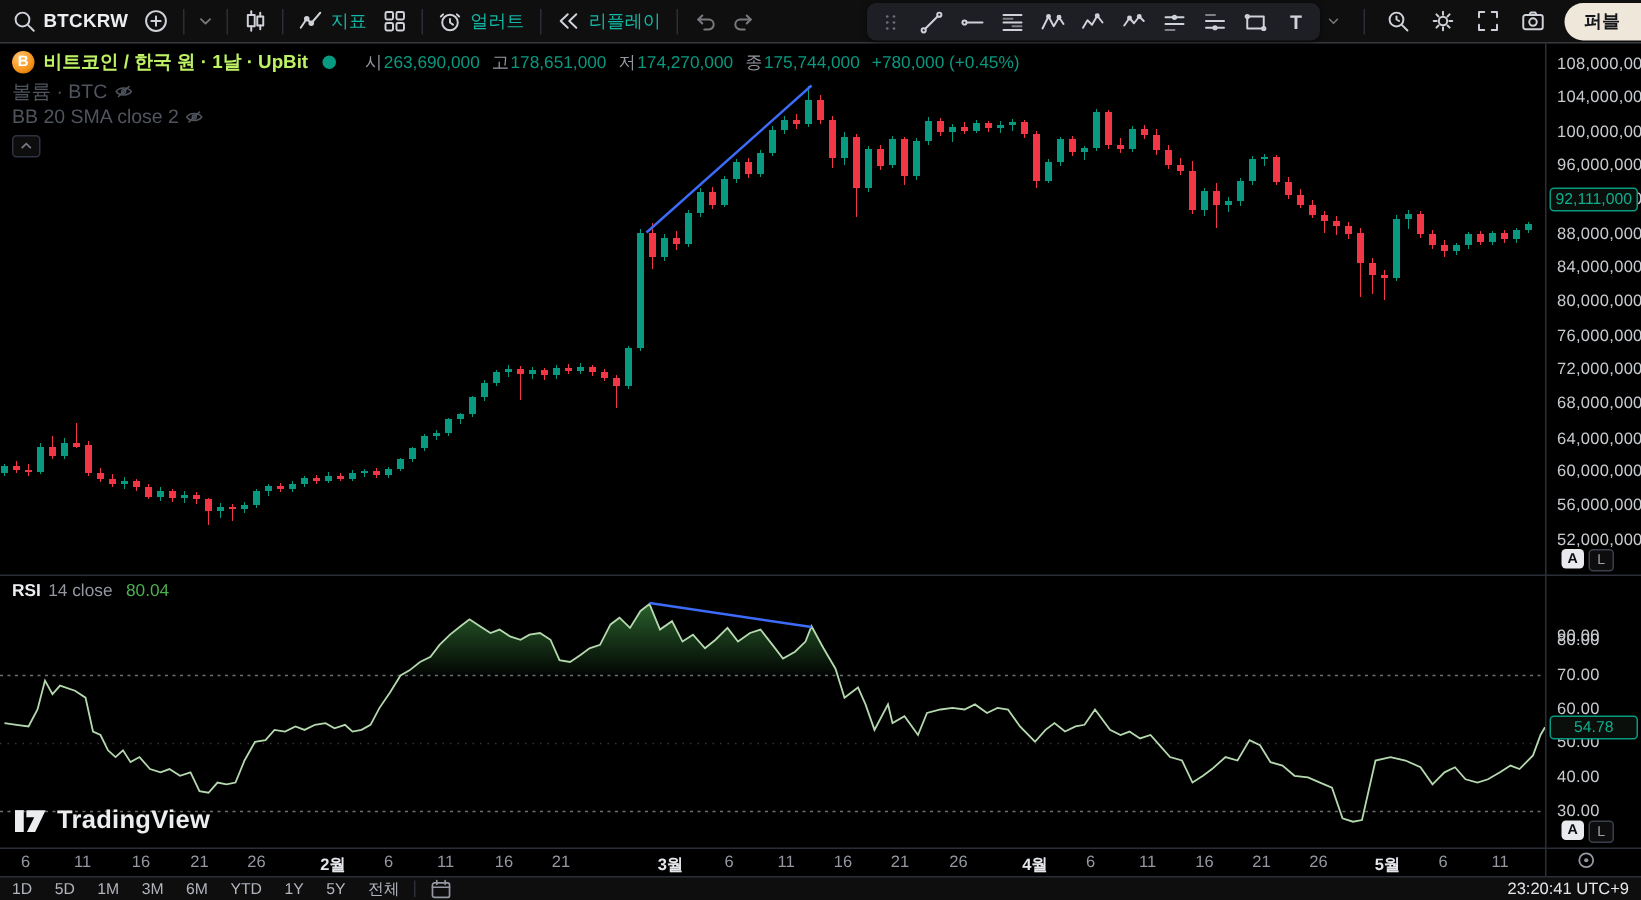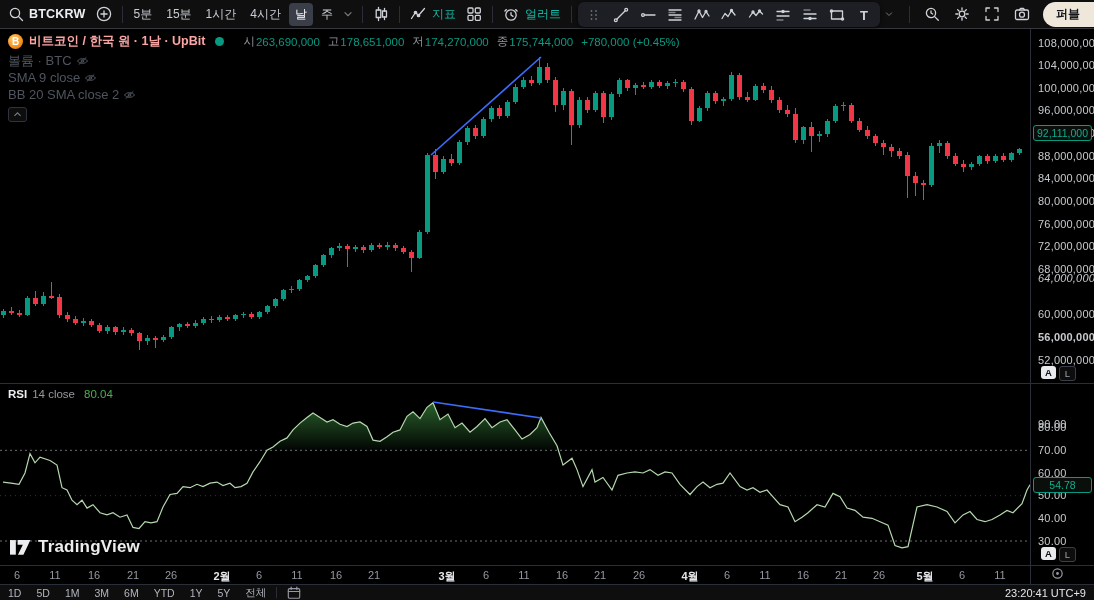--- a/index.html
+++ b/index.html
@@ -25,21 +25,21 @@
   .right-cluster{margin-left:auto;display:flex;align-items:center;gap:4px}
   .publish{background:#efe8da;color:#14161c;font-weight:bold;font-size:12px;padding:4px 14px 4px 13px;
         border-radius:14px 0 0 14px;margin-left:4px;cursor:pointer}
 
   
   .legend{position:absolute;left:8px;top:33px;z-index:6}
   .lg-row1{display:flex;align-items:center;gap:6px}
   .coin{width:15px;height:15px;border-radius:50%;flex:none;
         background:radial-gradient(circle at 35% 30%,#ffc46b,#f7931a 60%,#b96400);
         color:#fff;font-weight:bold;font-size:10px;line-height:15px;text-align:center}
-  .lg-title{color:#fca5a5;font-weight:bold;font-size:12.5px}
+  .lg-title{color:#bef264;font-weight:bold;font-size:12.5px}
   .status-dot{width:9px;height:9px;border-radius:50%;background:#089981;margin:0 5px 0 4px;flex:none}
   .ohlc{display:flex;align-items:center;font-size:11.5px}
   .ohlc .lab{color:#9598a1;margin:0 1px 0 8px}
   .ohlc .val{color:#089981}
   .ohlc .chg{color:#089981;margin-left:8px}
   .lg-ind{display:flex;align-items:center;gap:4px;color:#4f545e;font-size:13px;margin-top:4px;height:13px}
   .collapse-btn{margin-top:6px;width:17px;height:13px;border:1px solid #2f3340;border-radius:3px;background:#0d0d0d;
         display:flex;align-items:center;justify-content:center;cursor:pointer}
   .rsi-legend{position:absolute;left:8px;top:388px;z-index:6;font-size:11.5px;display:flex;gap:5px;align-items:center}
   .rsi-legend .t{color:#eceef1;font-weight:bold}
@@ -363,28 +363,20 @@
     </span>
     <span class="tb symbol">BTCKRW</span>
     <span class="tb">
       <svg width="16" height="16" viewBox="0 0 16 16" class="ico">
           <circle cx="8" cy="8" r="6.6"></circle>
           <line x1="8" y1="4.9" x2="8" y2="11.1"></line>
           <line x1="4.9" y1="8" x2="11.1" y2="8"></line>
         </svg>
     </span>
     <div class="vsep"></div>
-    <div id="intervals">
-        <div class="chip">5분</div>
-        <div class="chip">15분</div>
-        <div class="chip">1시간</div>
-        <div class="chip">4시간</div>
-        <div class="chip sel">날</div>
-        <div class="chip">주</div>
-      </div>
     <span class="tb" style="padding:2px">
       <svg width="14" height="14" viewBox="0 0 16 16" class="ico dim">
           <polyline points="4.5,6.5 8,10 11.5,6.5"></polyline>
         </svg>
     </span>
     <div class="vsep"></div>
     <span class="tb">
       <svg width="16" height="16" viewBox="0 0 16 16" class="ico">
         <line x1="5.5" y1="1.5" x2="5.5" y2="4"></line>
           <rect x="3.2" y="4" width="4.6" height="7.5"></rect>
@@ -594,28 +586,20 @@
     </div>
     <div class="lg-ind">
       <span>볼륨 · BTC</span>
       <svg width="13" height="10" viewBox="0 0 12 10" style="stroke:#4f545e;fill:none;stroke-width:1">
           <path d="M1,5 C3,1.9 9,1.9 11,5 C9,8.1 3,8.1 1,5 Z"></path>
           <circle cx="6" cy="5" r="1.3"></circle>
           <line x1="2.2" y1="8.6" x2="9.8" y2="1.4"></line>
         </svg>
     </div>
     <div class="lg-ind">
-      <span>SMA 9 close</span>
-      <svg width="13" height="10" viewBox="0 0 12 10" style="stroke:#4f545e;fill:none;stroke-width:1">
-          <path d="M1,5 C3,1.9 9,1.9 11,5 C9,8.1 3,8.1 1,5 Z"></path>
-          <circle cx="6" cy="5" r="1.3"></circle>
-          <line x1="2.2" y1="8.6" x2="9.8" y2="1.4"></line>
-        </svg>
-    </div>
-    <div class="lg-ind">
       <span>BB 20 SMA close 2</span>
       <svg width="13" height="10" viewBox="0 0 12 10" style="stroke:#4f545e;fill:none;stroke-width:1">
           <path d="M1,5 C3,1.9 9,1.9 11,5 C9,8.1 3,8.1 1,5 Z"></path>
           <circle cx="6" cy="5" r="1.3"></circle>
           <line x1="2.2" y1="8.6" x2="9.8" y2="1.4"></line>
         </svg>
     </div>
     <div class="collapse-btn">
       <svg width="9" height="7" viewBox="0 0 10 8" style="stroke:#787b86;fill:none;stroke-width:1.3">
           <polyline points="1.5,5.5 5,2 8.5,5.5"></polyline>
@@ -634,23 +618,23 @@
       <div class="axlabel" style="top: 59.1429px;">104,000,000</div>
       <div class="axlabel" style="top: 81.7857px;">100,000,000</div>
       <div class="axlabel" style="top: 104.429px;">96,000,000</div>
       <div class="axlabel" style="top: 127.071px;">92,000,000</div>
       <div class="axlabel" style="top: 149.714px;">88,000,000</div>
       <div class="axlabel" style="top: 172.357px;">84,000,000</div>
       <div class="axlabel" style="top: 195px;">80,000,000</div>
       <div class="axlabel" style="top: 217.643px;">76,000,000</div>
       <div class="axlabel" style="top: 240.286px; text-align: center;">72,000,000</div>
       <div class="axlabel" style="top: 262.929px;">68,000,000</div>
-      <div class="axlabel" style="top: 272px; font-style: italic;">64,000,000</div>
+      <div class="axlabel" style="top: 287px;">64,000,000</div>
       <div class="axlabel" style="top: 308.214px;">60,000,000</div>
-      <div class="axlabel" style="top: 330.857px; font-weight: bold;">56,000,000</div>
+      <div class="axlabel" style="top: 330.857px;">56,000,000</div>
       <div class="axlabel" style="top: 353.5px;">52,000,000</div>
       <div class="axlabel" style="top: 418px;">90.00</div>
       <div class="axlabel" style="top: 421.167px;">80.00</div>
       <div class="axlabel" style="top: 443.833px;">70.00</div>
       <div class="axlabel" style="top: 466.5px;">60.00</div>
       <div class="axlabel" style="top: 489.167px;">50.00</div>
       <div class="axlabel" style="top: 511.833px;">40.00</div>
       <div class="axlabel" style="top: 534.5px;">30.00</div>
       <div class="tlabel" style="left: 17px;">6</div>
       <div class="tlabel" style="left: 55px;">11</div>

